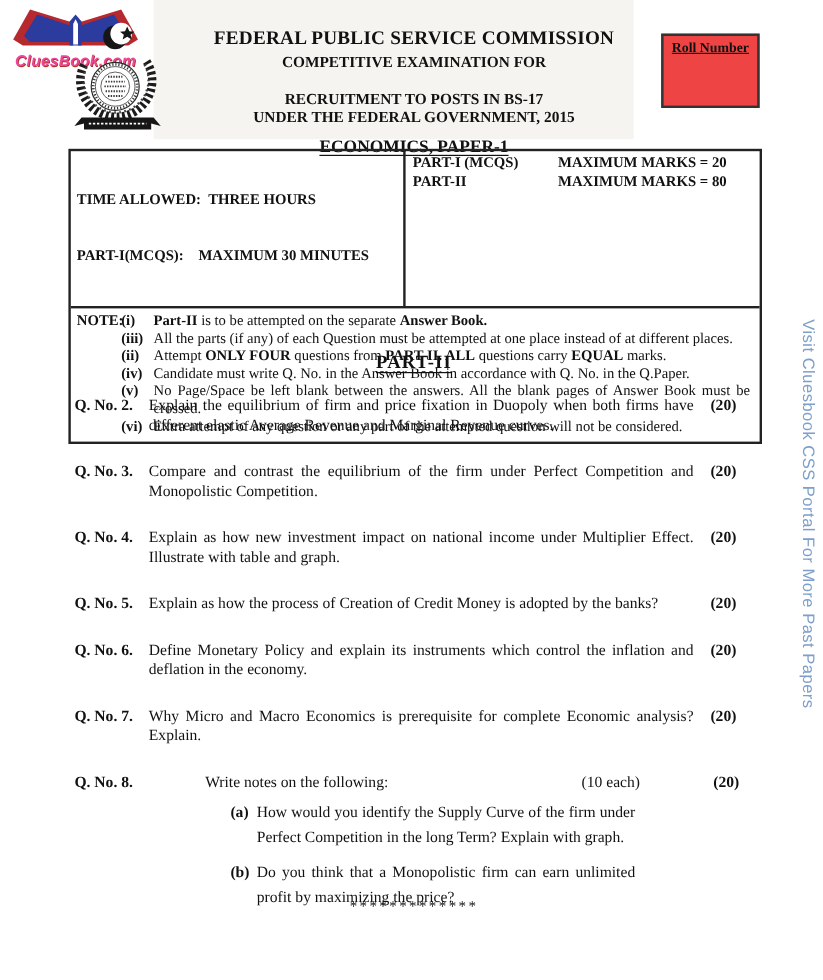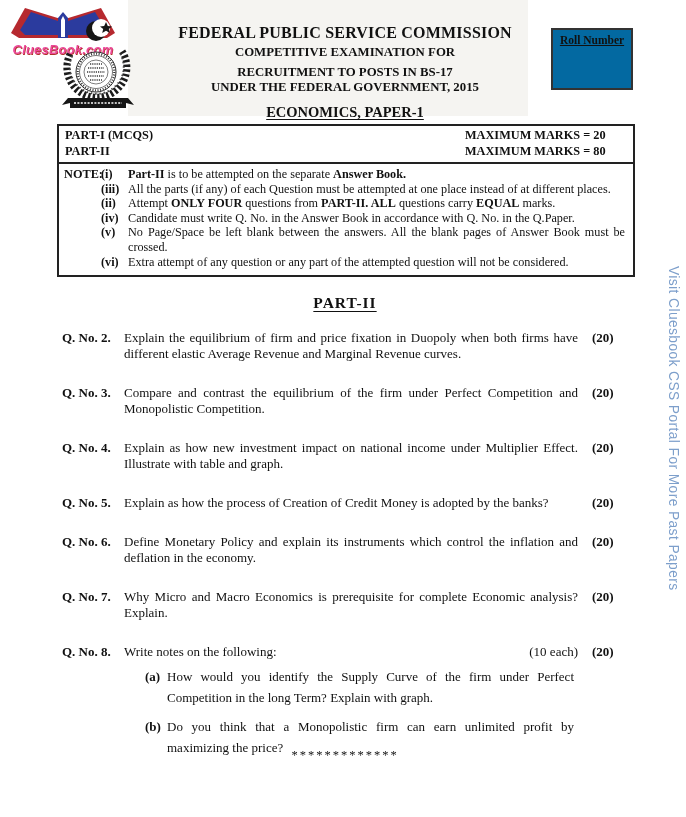--- a/index.html
+++ b/index.html
@@ -34,21 +34,21 @@
   }
   .t1{font-size:16px;letter-spacing:0.2px;}
   .t2{font-size:12.8px;line-height:15px;margin-top:3px;}
   .paper-title{
     font-size:14.5px;margin-top:9px;
     text-decoration:underline;text-underline-offset:2px;
   }
   
   .roll-box{
     position:absolute;left:551px;top:28px;width:78px;height:58px;
-    border:2px solid #333;background:#0369a1;
+    border:2px solid #333;background:#ef4444;
     text-align:center;
   }
   .roll-box span{
     display:inline-block;margin-top:4px;
     font-weight:bold;font-size:11.5px;
     text-decoration:underline;
   }
   
   .info-table{
     position:absolute;left:57px;top:124px;width:574px;
@@ -75,21 +75,21 @@
   
   .part2-heading{
     position:absolute;left:57px;top:294px;width:576px;
     text-align:center;font-weight:bold;font-size:15.5px;
     letter-spacing:1px;
   }
   .part2-heading span{text-decoration:underline;text-underline-offset:3px;}
   
   .questions{position:absolute;left:62px;top:330px;width:554px;font-size:13px;}
   .q-row{display:flex;margin-bottom:23px;}
-  .q-row:last-child{margin-bottom:0;}
+  .q-row:last-child{margin-bottom:0;gap:47px;}
   .q-label{width:62px;flex-shrink:0;font-weight:bold;line-height:16px;}
   .q-body{width:454px;text-align:justify;line-height:16px;}
   .q-marks{margin-left:14px;font-weight:bold;white-space:nowrap;line-height:16px;}
   .q-extra{float:right;font-weight:normal;}
   .subitems{margin-top:6px;}
   .subitem{display:flex;margin-left:21px;margin-bottom:8px;}
   .sub-num{width:22px;flex-shrink:0;font-weight:bold;line-height:21px;}
   .sub-text{flex:1;text-align:justify;line-height:21px;padding-right:4px;}
   
   .footer-asterisks{
@@ -140,31 +140,35 @@
     <circle cx="40" cy="54" r="12" fill="none" stroke="#444" stroke-width="0.7"></circle>
     <path d="M32 50 h16 M31 54 h18 M32 58 h16 M34 62 h12 M34 46 h12" stroke="#3a3a3a" stroke-width="1.6" stroke-dasharray="1.2,1"></path>
 
     <path d="M12 80 L72 80 L78 87 L70 85 L70 90 L14 90 L14 85 L6 87 Z" fill="#161616"></path>
     <path d="M18 85 h48" stroke="#ffffff" stroke-width="1.4" stroke-dasharray="2,1.4"></path>
   </svg>
 
   <div class="title-block">
     <div class="t1">FEDERAL PUBLIC SERVICE COMMISSION</div>
     <div class="t2">COMPETITIVE EXAMINATION FOR</div>
-    <div class="t2" style="margin-top:5px">RECRUITMENT TO POSTS IN BS-17</div>
+    <div class="t2" style="margin-top:16px">RECRUITMENT TO POSTS IN BS-17</div>
     <div class="t2" style="margin-top:0">UNDER THE FEDERAL GOVERNMENT, 2015</div>
     <div class="paper-title">ECONOMICS, PAPER-1</div>
   </div>
 
   <div class="roll-box">
     <span>Roll Number</span>
   </div>
 
   <div class="info-table">
     <div class="row1">
+      <div class="cell-left">
+        <div>TIME ALLOWED:  THREE HOURS</div>
+        <div>PART-I(MCQS):    MAXIMUM 30 MINUTES</div>
+      </div>
       <div class="cell-right">
         <div class="ir">
           <span>PART-I (MCQS)</span>
           <span class="ir-v">MAXIMUM MARKS = 20</span>
         </div>
         <div class="ir">
           <span>PART-II</span>
           <span class="ir-v">MAXIMUM MARKS = 80</span>
         </div>
       </div>

